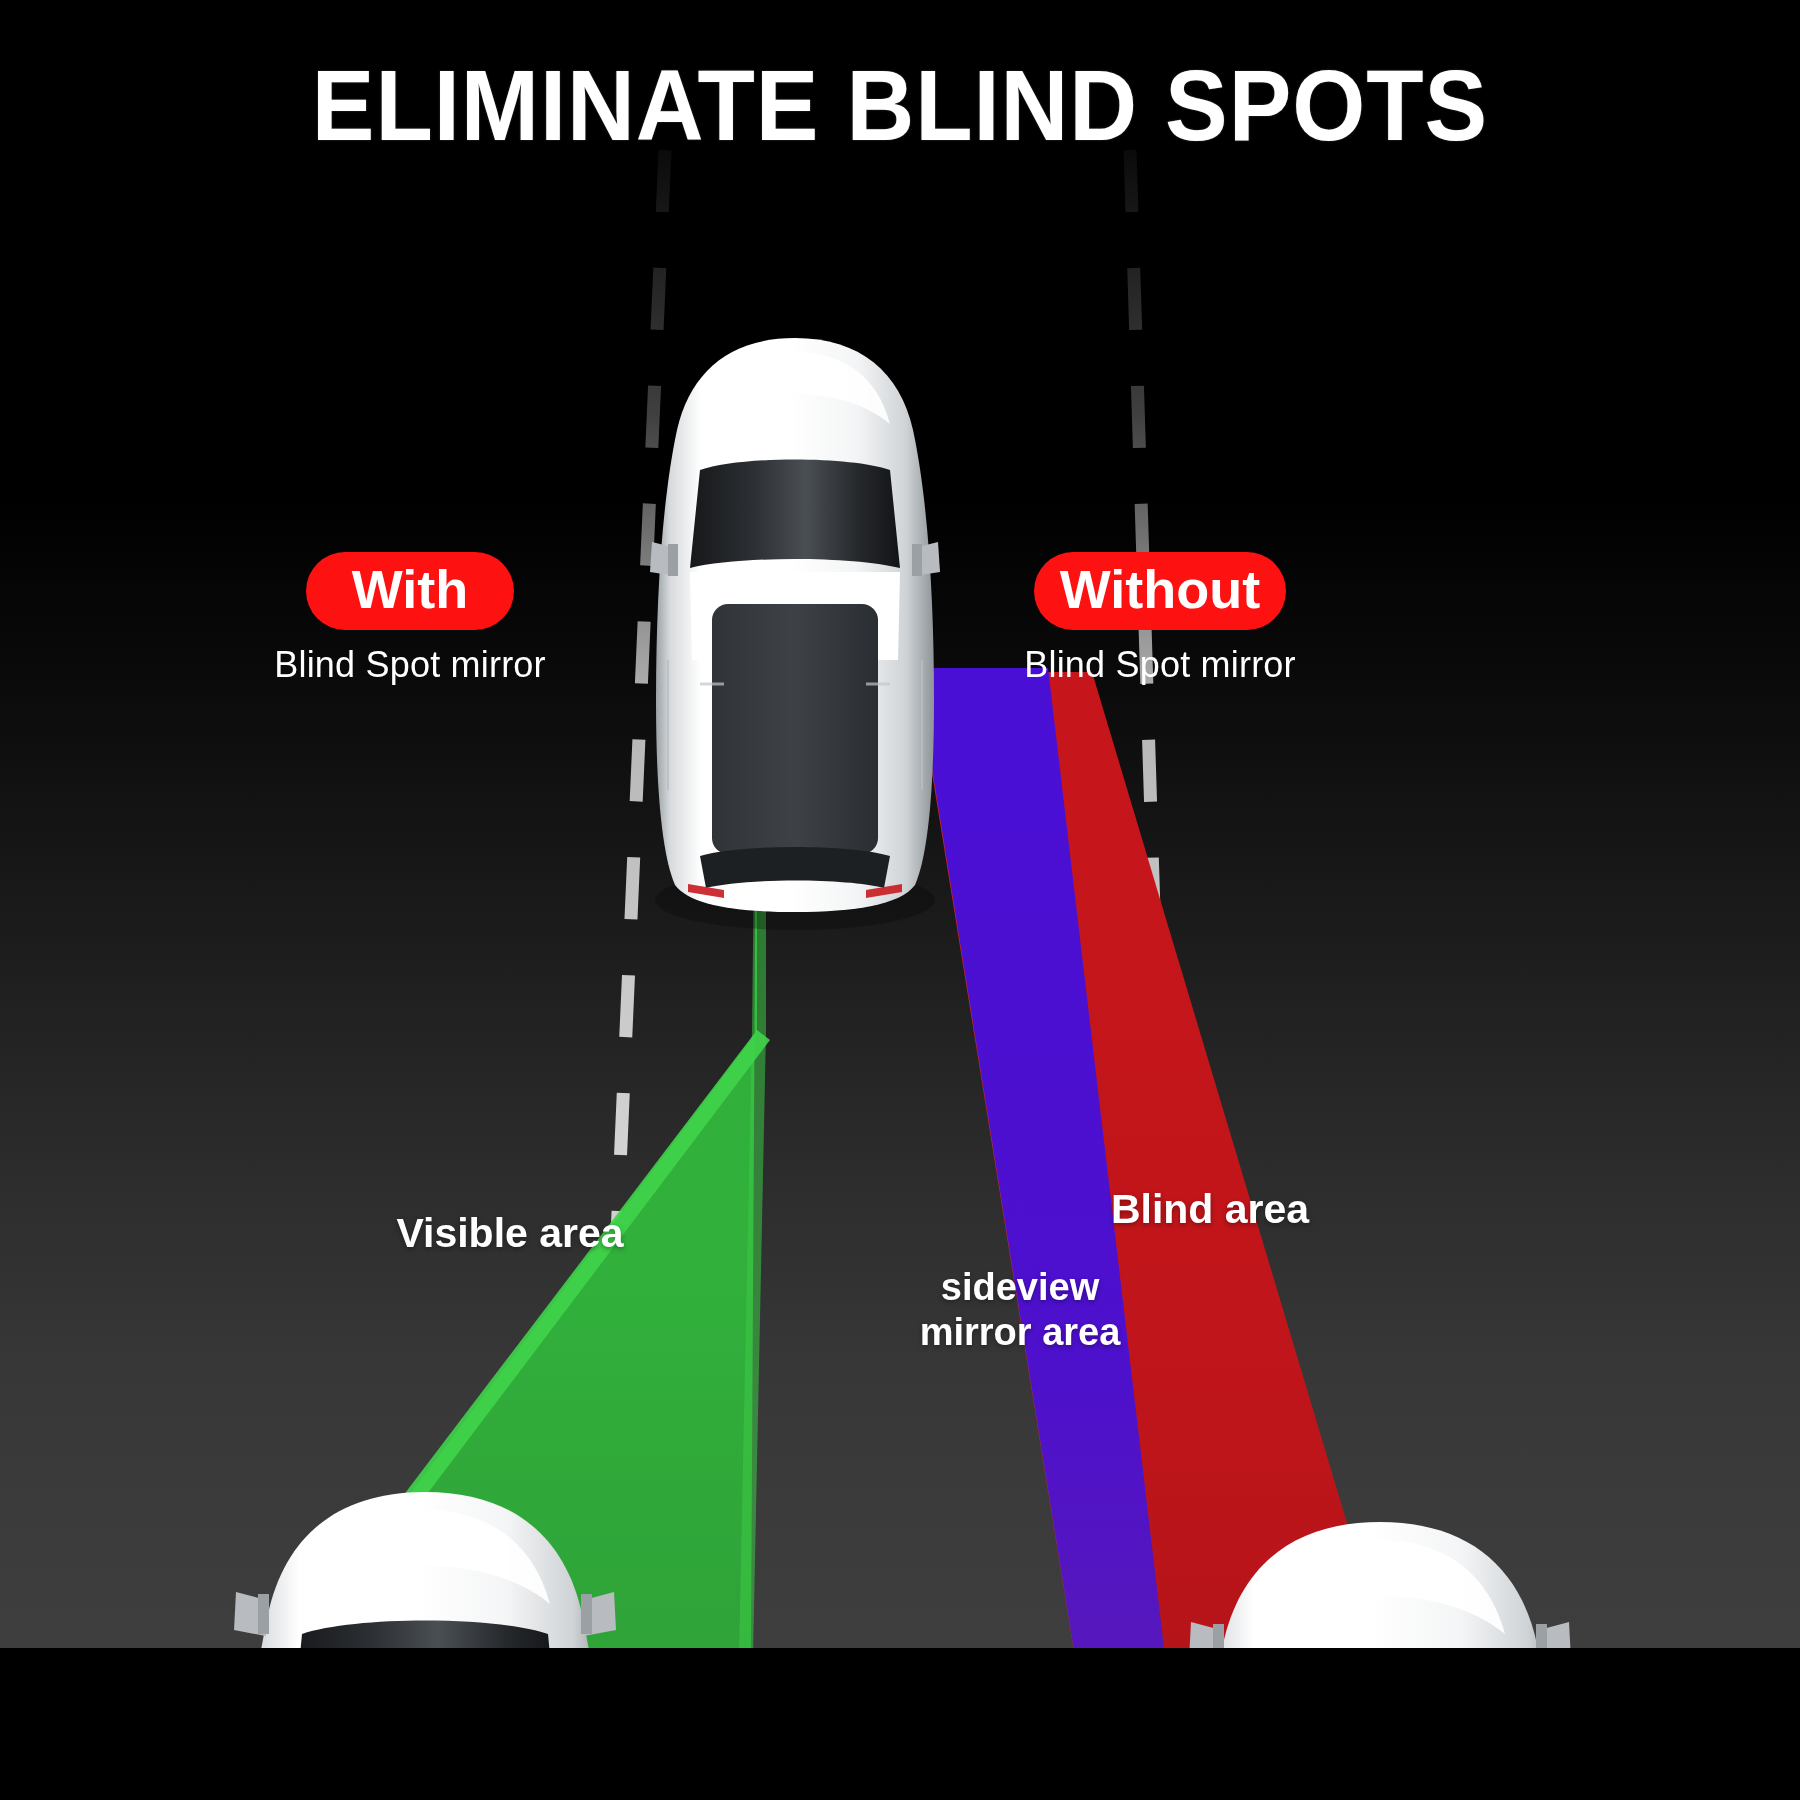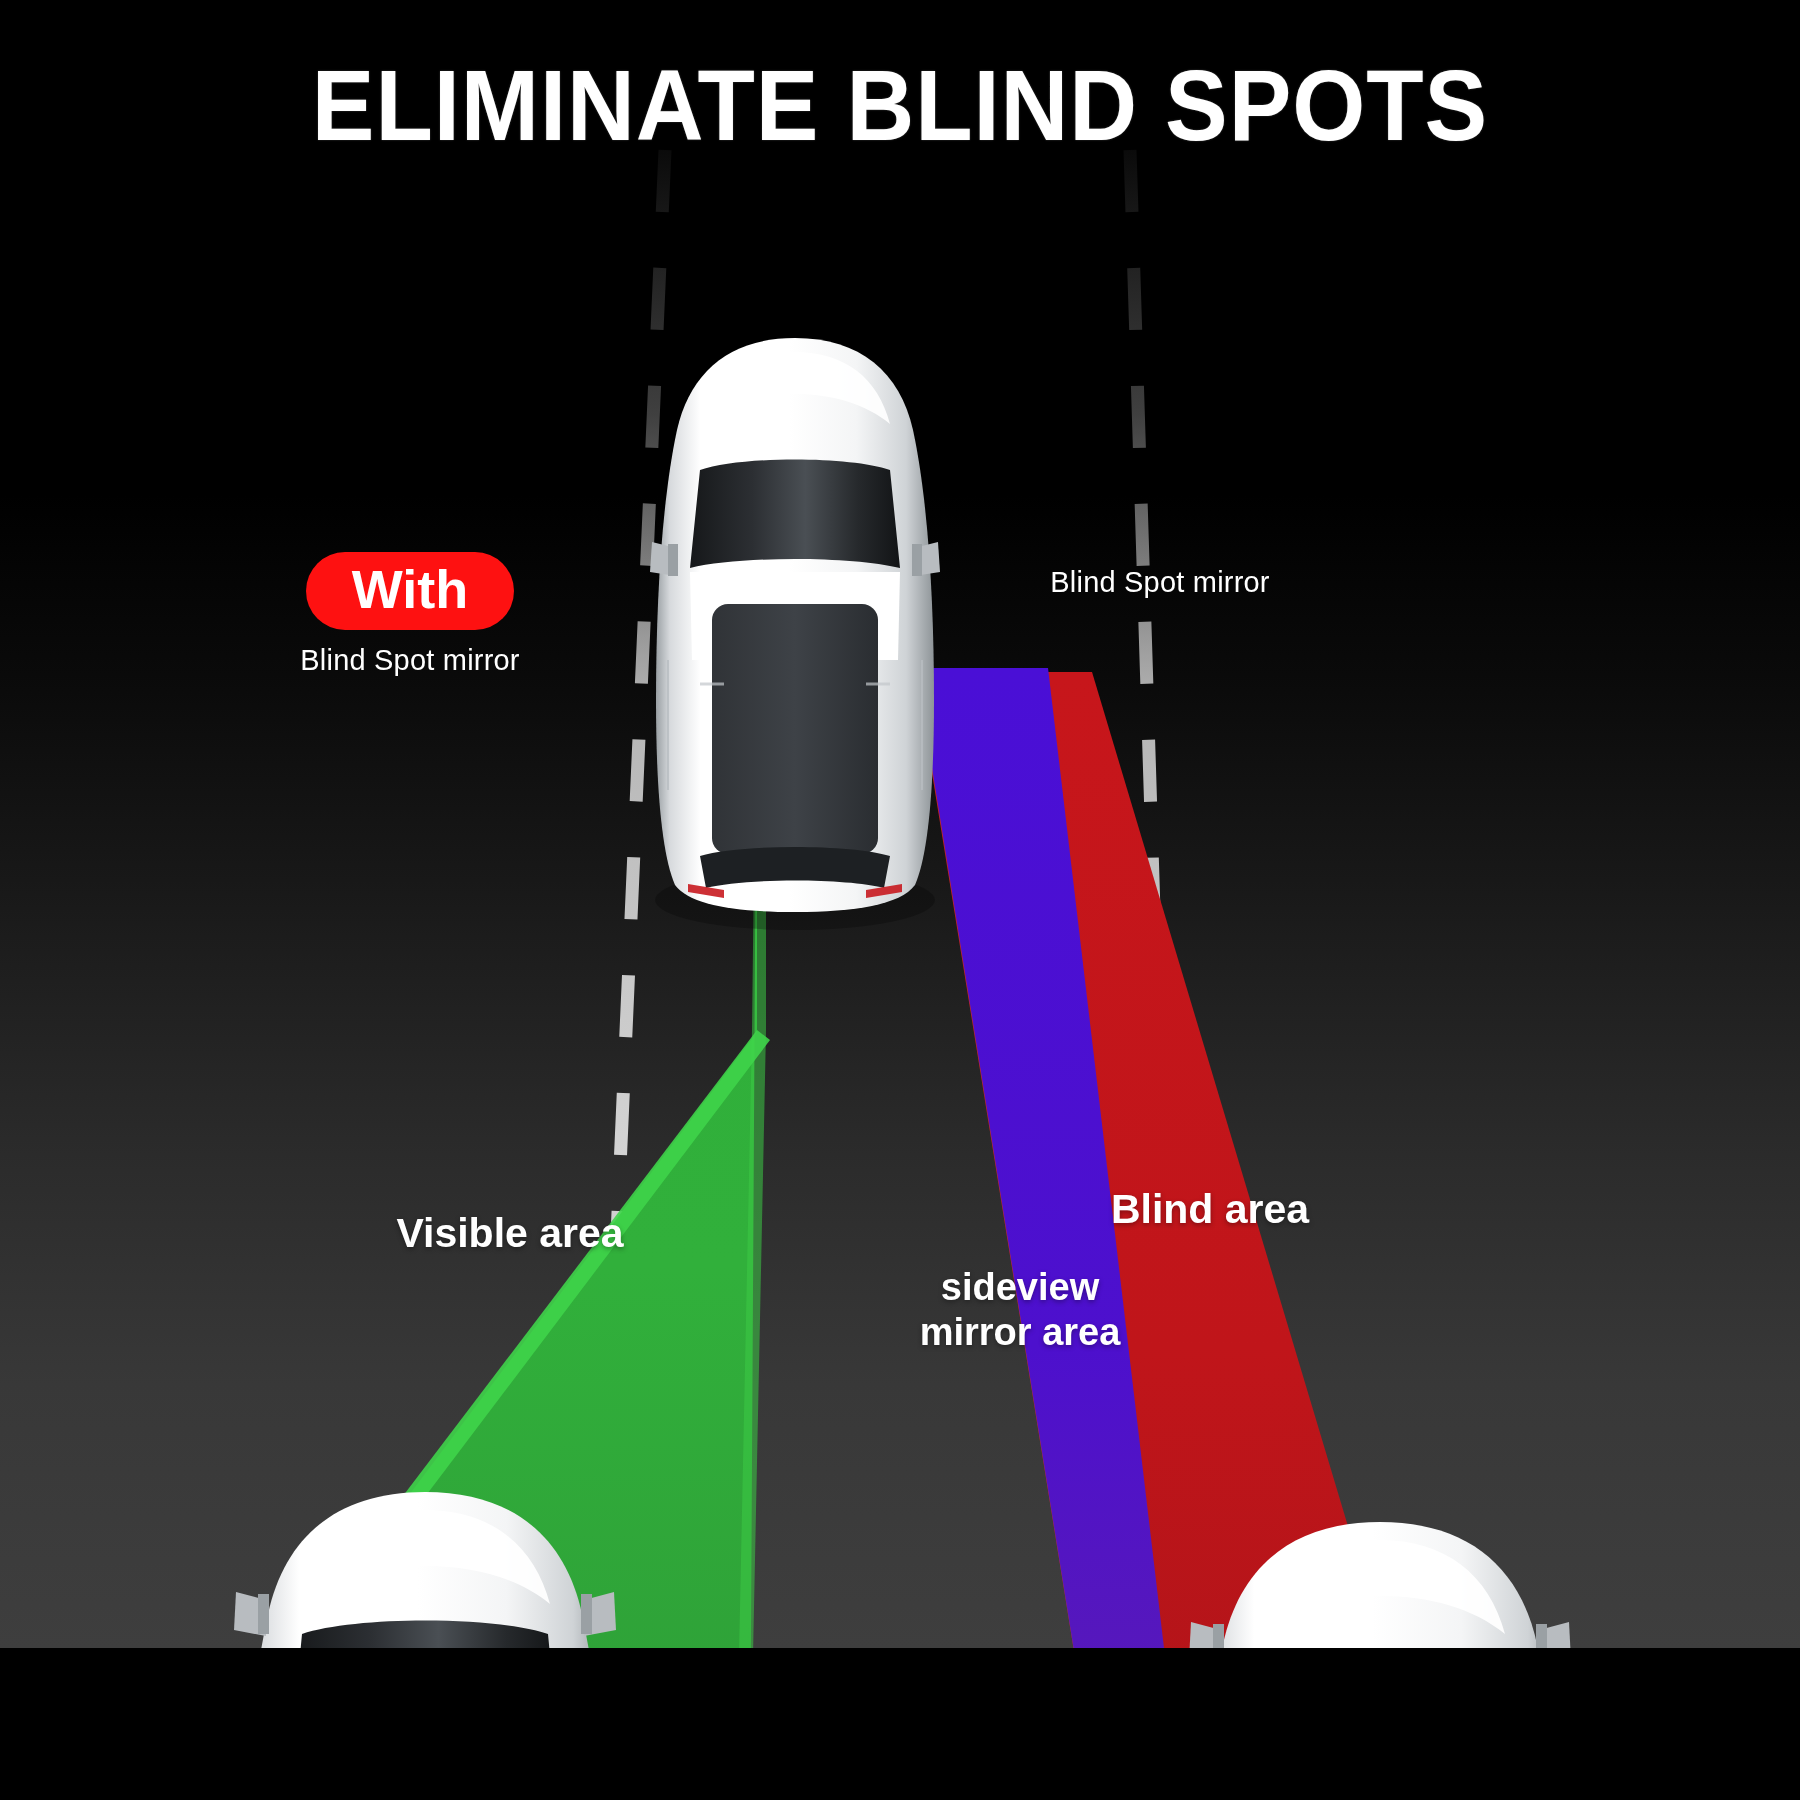--- a/index.html
+++ b/index.html
@@ -72,21 +72,21 @@
     padding: 8px 46px 12px 46px;
     line-height: 1.08;
     letter-spacing: 0px;
     text-align: center;
   }
   .pill.wide { padding-left: 26px; padding-right: 26px; }
 
   .badge-caption {
     margin-top: 14px;
     color: #ffffff;
-    font-size: 29px;
+    font-size: 36px;
     font-weight: normal;
     letter-spacing: 0.2px;
   }
 
   
   .area-label {
     position: absolute;
     color: #ffffff;
     font-weight: bold;
     text-align: center;
@@ -276,20 +276,21 @@
   </div>
 
   <div class="title">ELIMINATE BLIND SPOTS</div>
 
   <div class="badge-group left">
     <div class="pill">With</div>
     <div class="badge-caption">Blind Spot mirror</div>
   </div>
 
   <div class="badge-group right">
+    <div class="pill wide">Without</div>
     <div class="badge-caption">Blind Spot mirror</div>
   </div>
 
   <div class="area-label" id="label-visible">Visible area</div>
 
   <div class="area-label" id="label-sideview">sideview
 mirror area</div>
 
   <div class="area-label" id="label-blind">Blind area</div>
 

